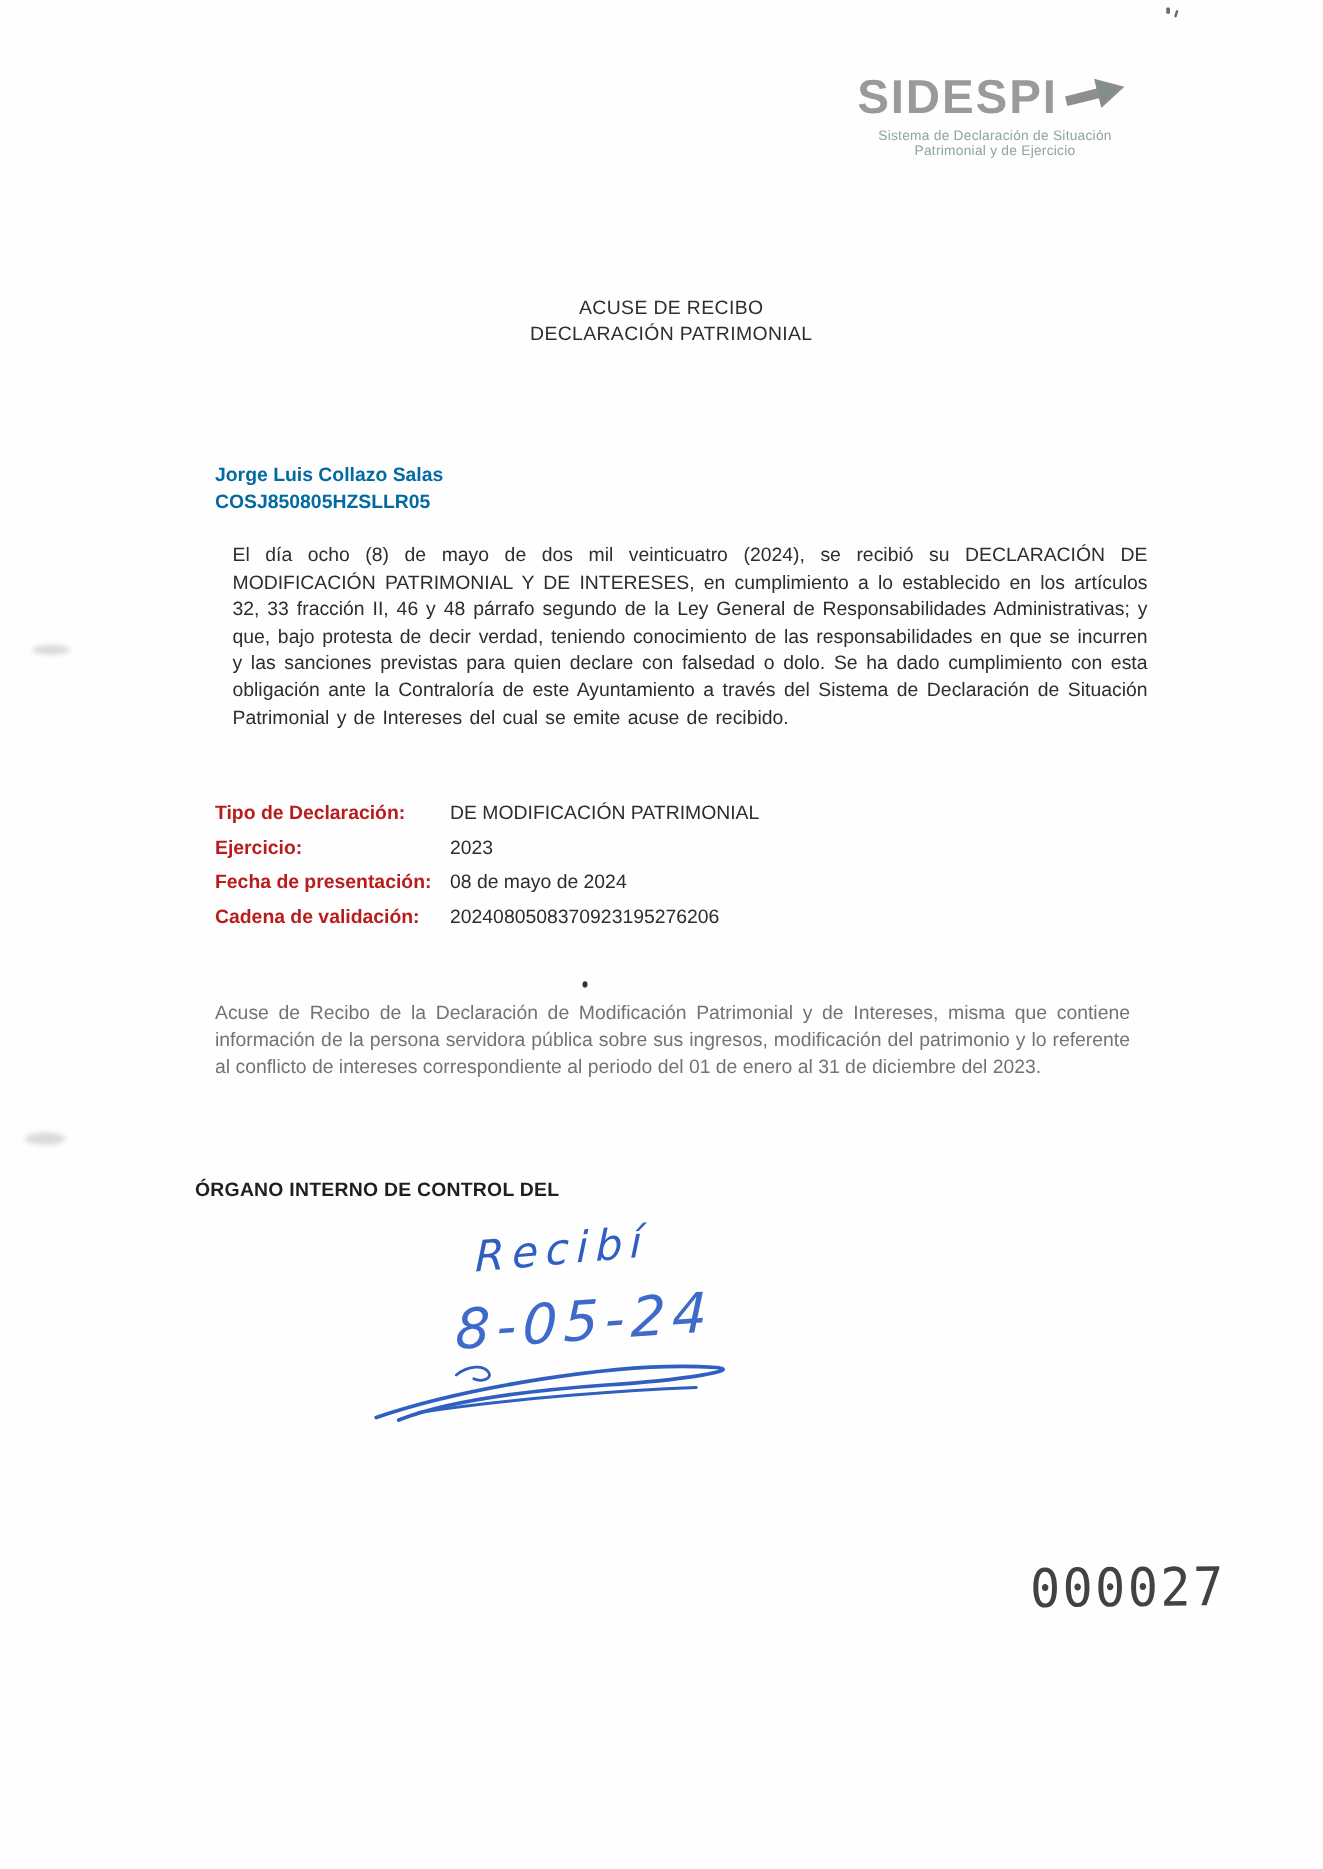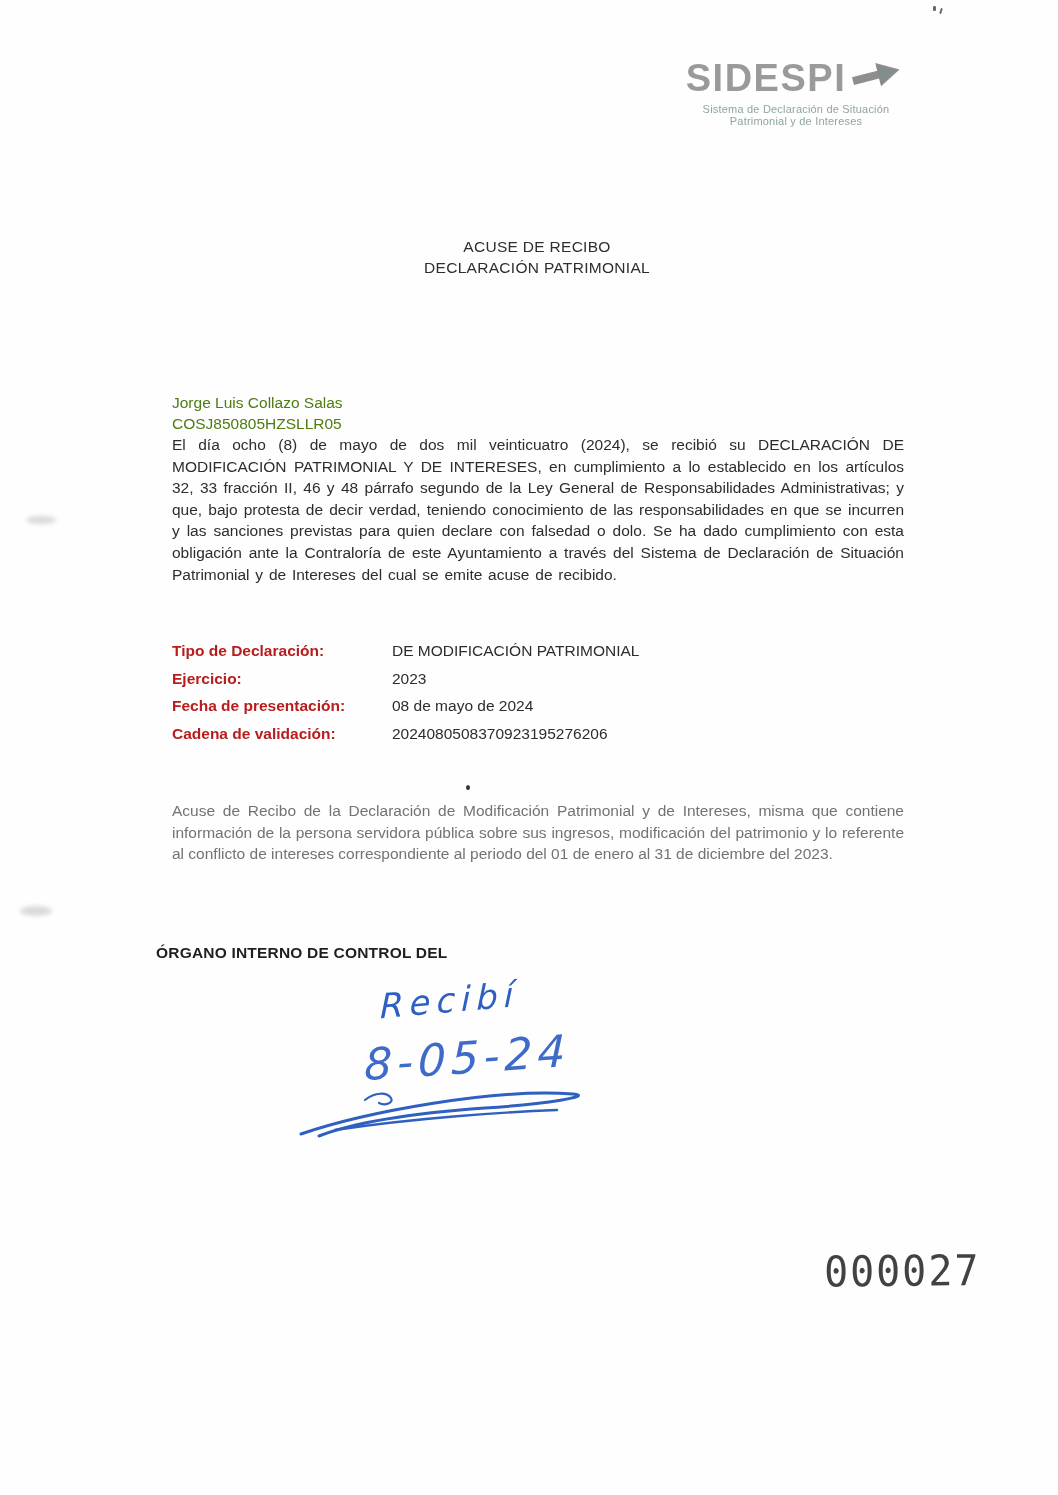--- a/index.html
+++ b/index.html
@@ -24,39 +24,39 @@
   .logo-sub { font-size:11px; color:#8fa5a0; line-height:12px; margin-top:3px; letter-spacing:0.2px; }
 
   
   .title {
     position:absolute; top:236px; left:0; width:1074px;
     text-align:center; font-size:15.5px; line-height:21px; letter-spacing:0.3px;
     color:#2e2e2e;
   }
 
   
-  .recipient { position:absolute; top:392px; left:172px; font-weight:normal; font-size:15.5px; line-height:21px; color:#4d7c0f; }
+  .recipient { position:absolute; top:370px; left:172px; font-weight:bold; font-size:15.5px; line-height:21px; color:#0369a1; }
 
   
   .body-par {
-    position:absolute; top:434px; left:172px; width:732px;
+    position:absolute; top:434px; left:186px; width:732px;
     font-size:15.5px; line-height:21.6px; text-align:justify; word-spacing:1.5px;
     color:#2d2d2d;
   }
   .closing-par {
     position:absolute; top:800px; left:172px; width:732px;
     font-size:15.5px; line-height:21.6px; text-align:justify;
     color:#737373;
   }
 
   
   .fields { position:absolute; top:640px; left:172px; font-size:15.5px; color:#2d2d2d; }
   .field-row { display:flex; line-height:21px; margin-bottom:6.5px; }
   .field-label { font-weight:bold; flex:0 0 188px; color:#b91c1c; }
-  .field-value { white-space:nowrap;margin-left:32px; }
+  .field-value { white-space:nowrap; }
 
   
   .organ {
     position:absolute; top:944px; left:156px;
     font-weight:bold; font-size:15.5px; letter-spacing:0.2px; color:#1f1f1f;
   }
 
   
   .hand1 {
     position:absolute; left:380px; top:980px;
@@ -109,21 +109,21 @@
       <span class="logo-text">SIDESPI</span>
       <svg class="logo-arrow" viewBox="0 0 58 46" aria-hidden="true">
         <g transform="rotate(-14 29 23)">
           <path d="M4 20 L30 20 L30 12 L52 24 L30 36 L30 28 L4 28 Z" fill="#8e8e8e"></path>
           <path d="M30 14 L48 24 L30 34 Z" fill="#7c8d8c" opacity="0.55"></path>
         </g>
       </svg>
     </div>
     <div class="logo-sub">
       <div>Sistema de Declaración de Situación</div>
-      <div>Patrimonial y de Intereses</div>
+      <div>Patrimonial y de Ejercicio</div>
     </div>
   </div>
 
   <div class="title">
     <div>ACUSE DE RECIBO</div>
     <div>DECLARACIÓN PATRIMONIAL</div>
   </div>
 
   <div class="recipient">
     <div>Jorge Luis Collazo Salas</div>

